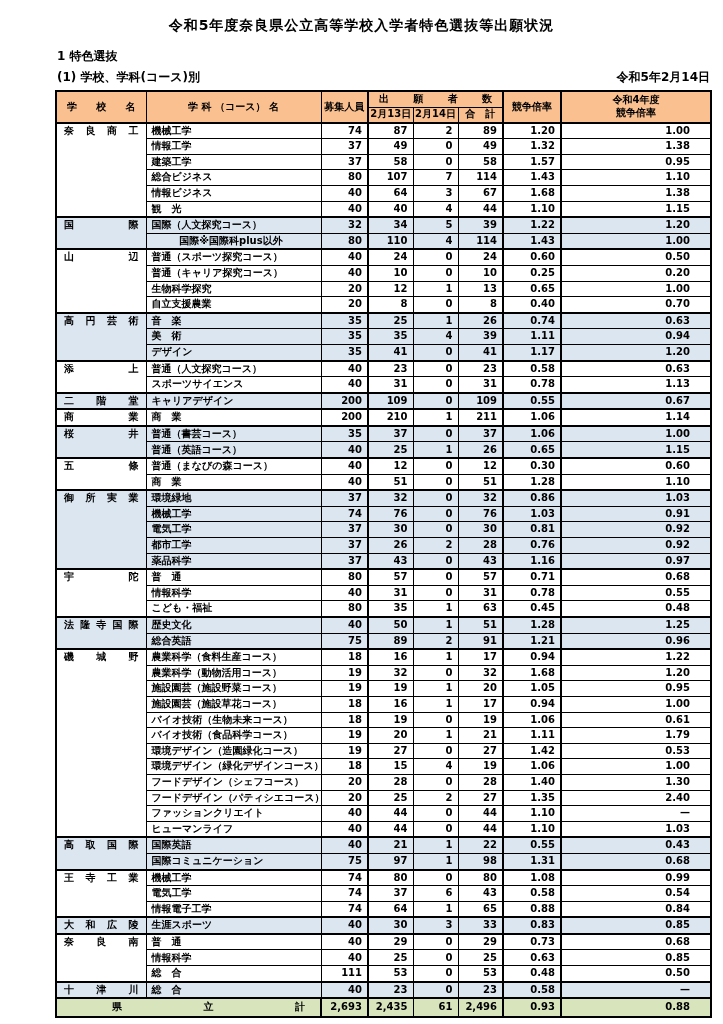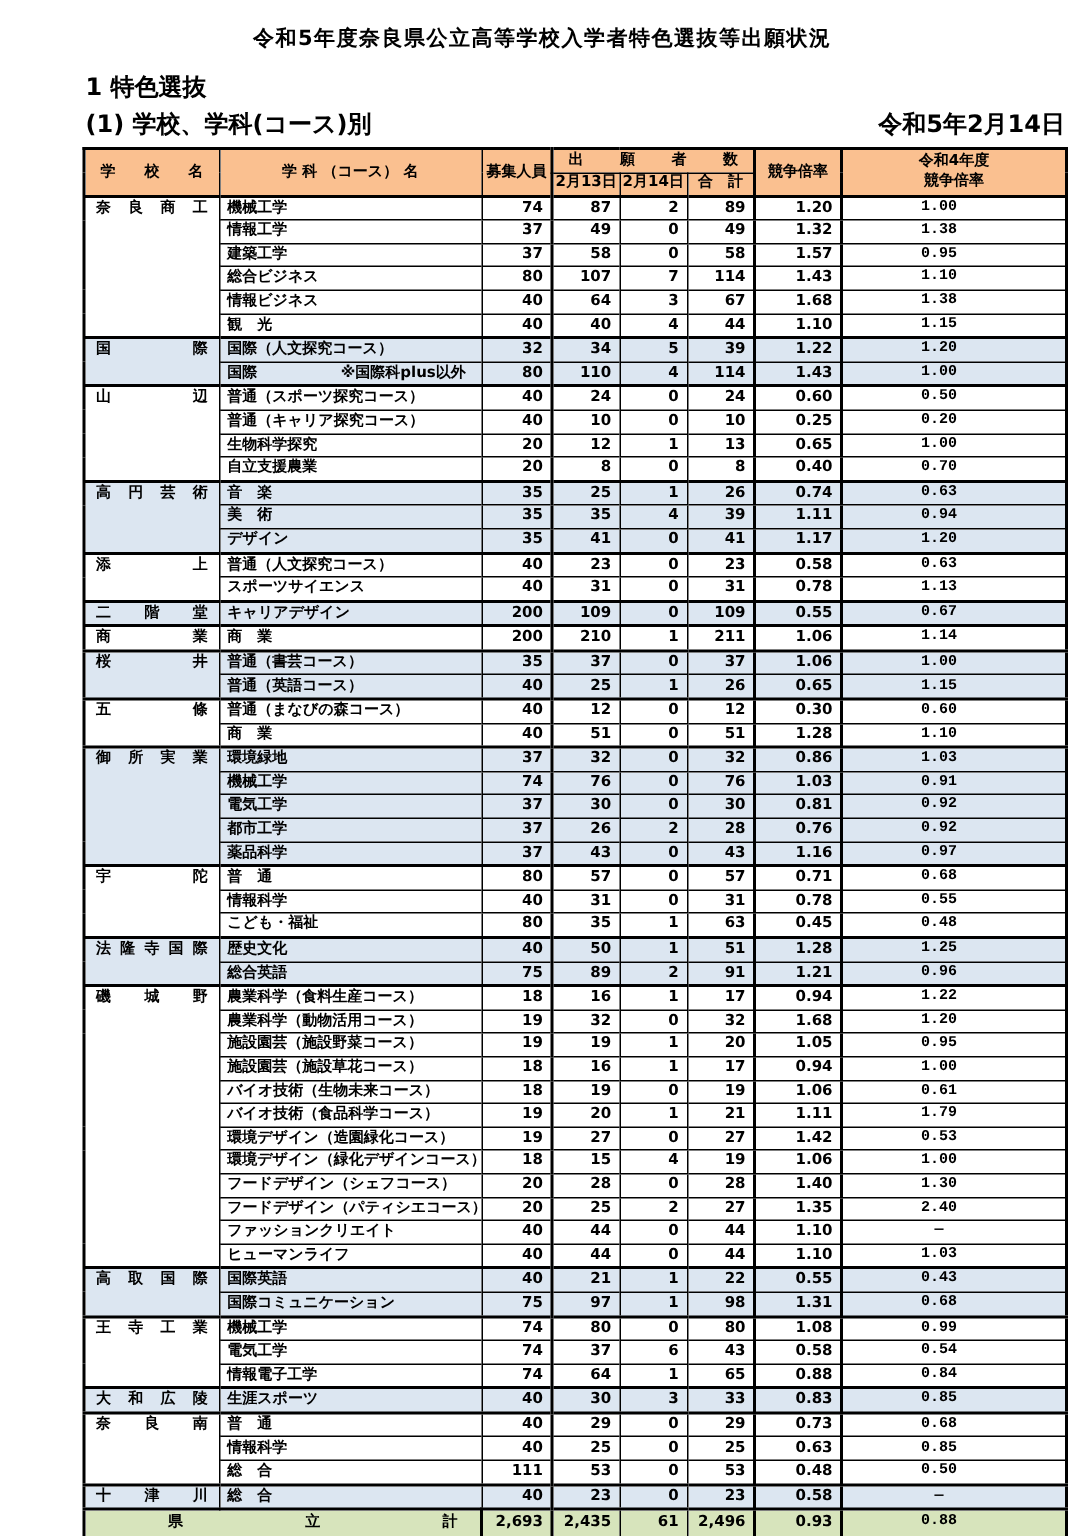--- a/index.html
+++ b/index.html
@@ -5,21 +5,21 @@
   html,body { margin:0; padding:0; }
   body {
     width:723px; height:1024px; background:#fff; color:#000;
     font-family:"DejaVu Sans","Liberation Sans",sans-serif;
     overflow:hidden;
   }
   .page { position:relative; padding-top:17px; }
   .doc-title {
     text-align:center; font-size:14px; font-weight:bold; letter-spacing:1px;
   }
-  .meta { margin:13px 13px 0 57px; font-size:16px; font-weight:bold; }
+  .meta { margin:13px 13px 0 57px; font-size:12px; font-weight:bold; }
   .meta .section-line { margin-bottom:4px; }
   .meta .sub-line { display:flex; justify-content:space-between; align-items:flex-start; margin-bottom:4px; }
 
   table.main {
     margin-left:55px; width:655px; table-layout:fixed;
     border-collapse:collapse; border:2px solid #000;
   }
   th, td {
     padding:0; font-size:10px; font-weight:bold; line-height:1.25;
     white-space:nowrap; overflow:hidden;
@@ -32,26 +32,26 @@
   tbody td { height:14.6px; border-top:1px solid #000; vertical-align:middle; }
   tr.group-start td { border-top:2px solid #000; }
   .br1 { border-right:1px solid #000; }
   .br2 { border-right:2px solid #000; }
   tr.shaded td { background:var(--shaded-bg,#DCE6F1); }
   tr.total-row td { background:var(--total-bg,#D7E4BC); height:16.5px; }
 
   td.school { vertical-align:top; }
   td.subject { text-align:left; padding-left:5px; }
   .num { text-align:right; padding-right:5px; }
-  .prevnum { text-align:center; padding-right:20px;font-family:Liberation Mono, monospace; }
+  .prevnum { text-align:right; padding-right:20px; }
 
   .spread { display:flex; justify-content:space-between; align-items:center; height:14.6px; padding:0 7px; }
   .spread.pad10 { padding:0 10px; }
   .spread.footer-spread { padding:0 15px 0 55px; height:16.5px; }
-  .subj-flex { display:flex; justify-content:space-between; align-items:center; padding-right:10px; }
+  .subj-flex { display:flex; justify-content:center; align-items:center; padding-right:10px; }
   .prev-head div { line-height:1.25; }
 </style>
 </head>
 <body>
 
 <div class="page">
   <div class="doc-title">令和5年度奈良県公立高等学校入学者特色選抜等出願状況</div>
 
   <div class="meta">
     <div class="section-line">1 特色選抜</div>

